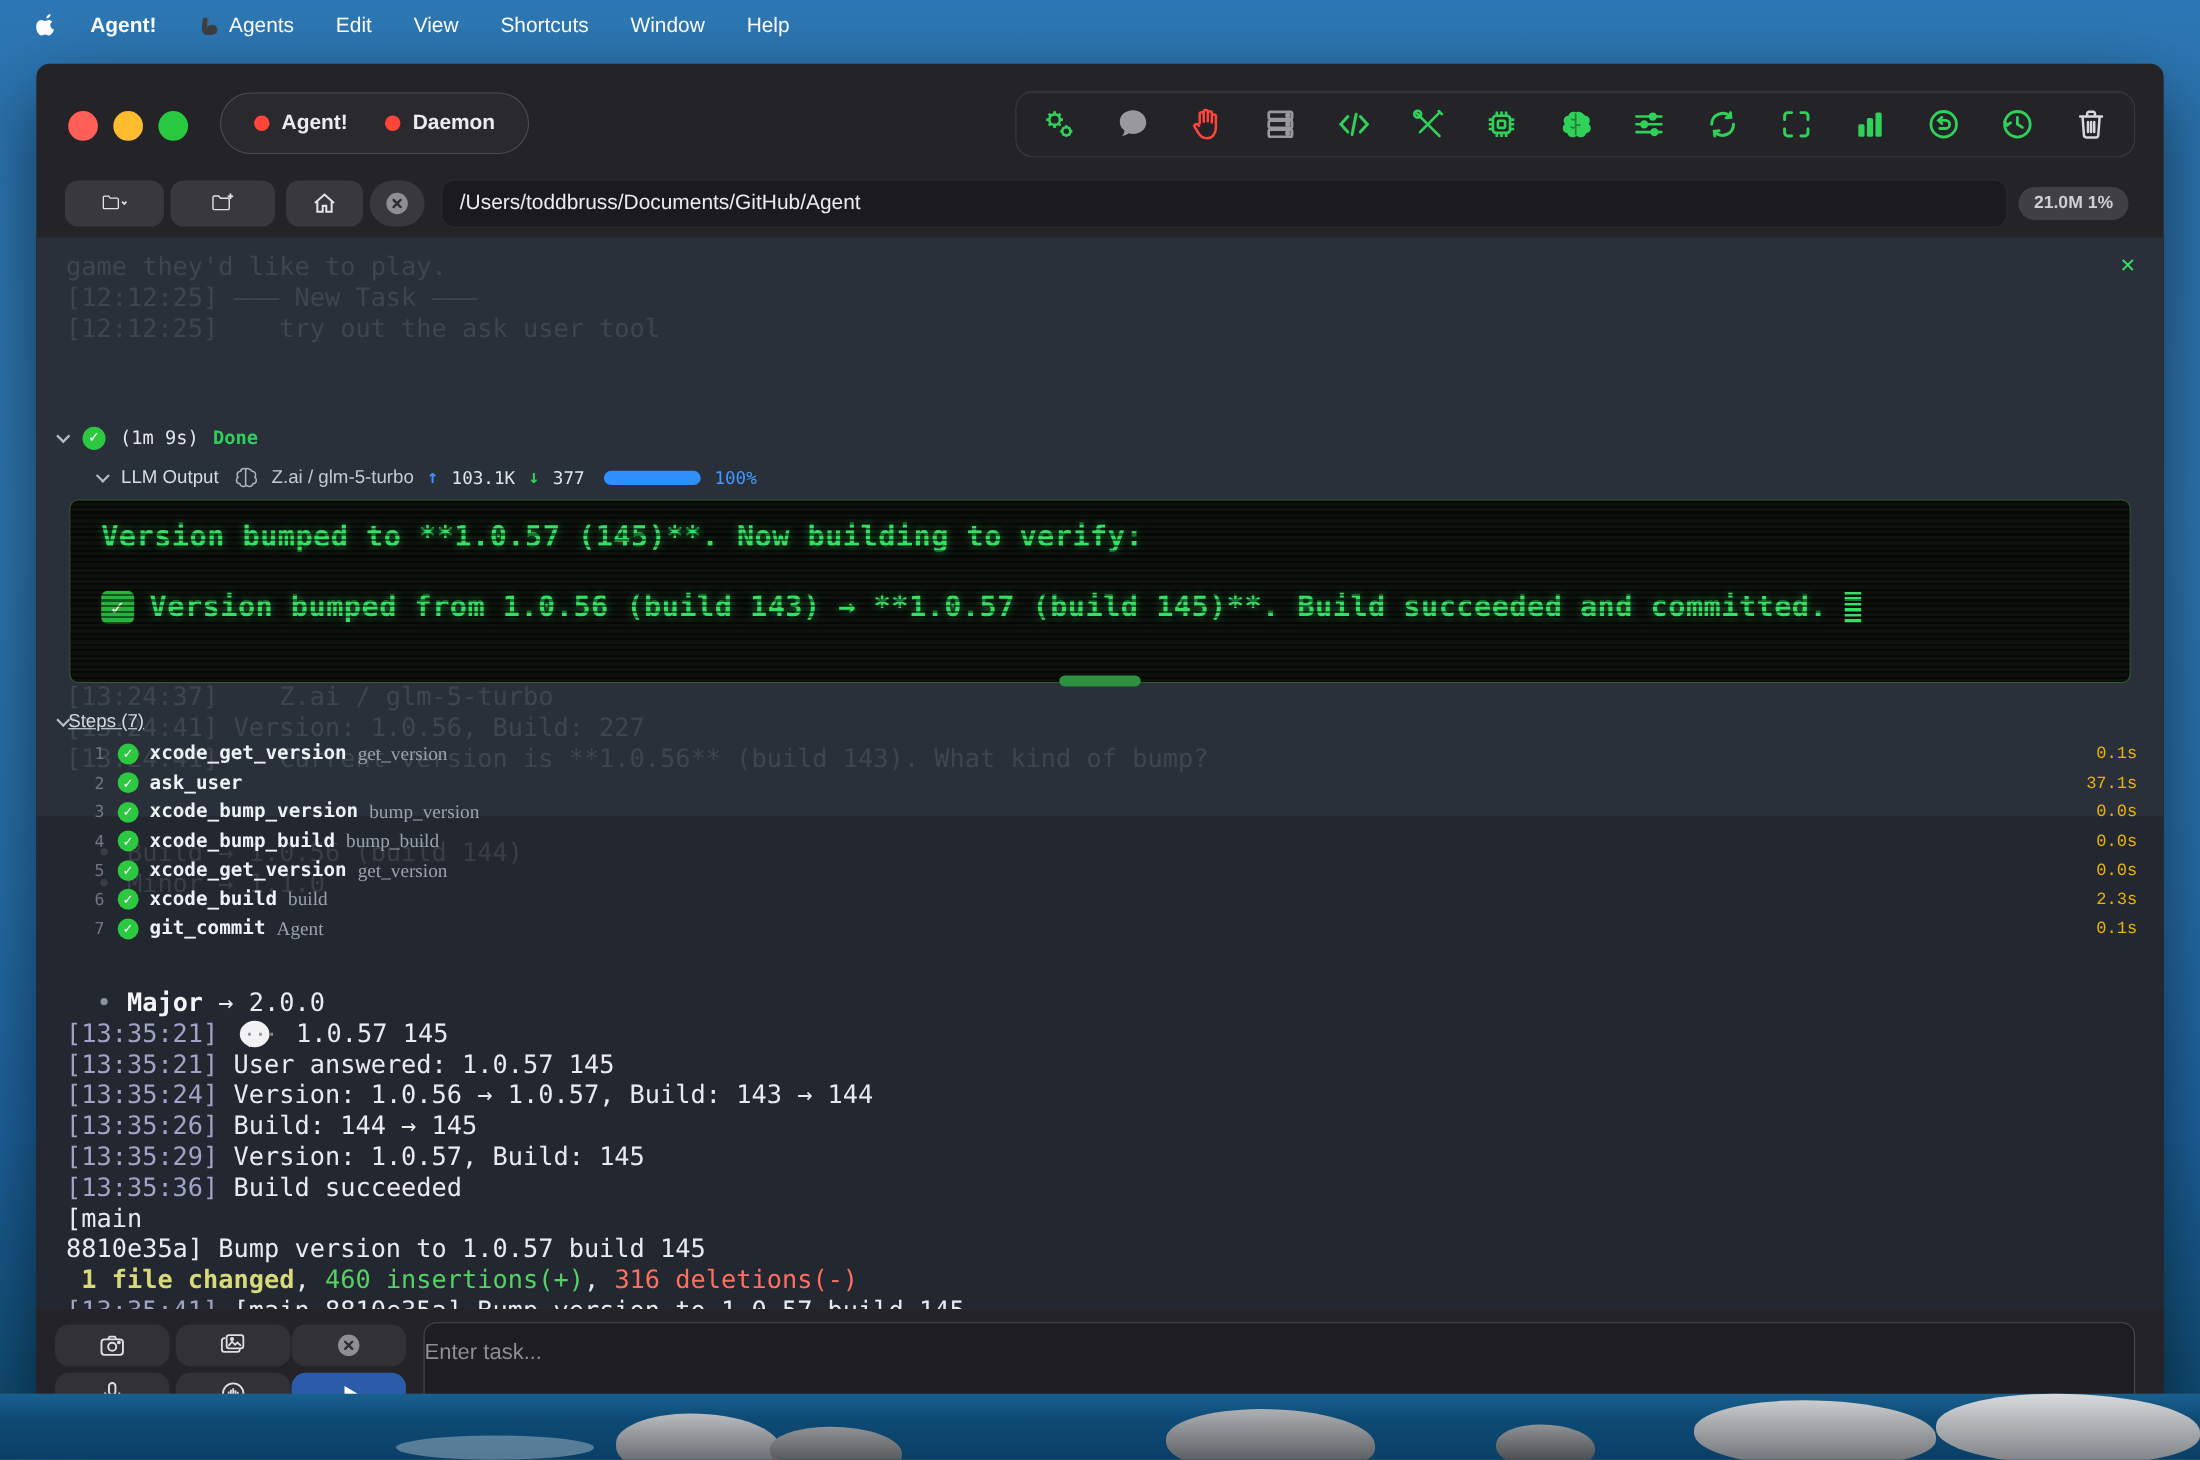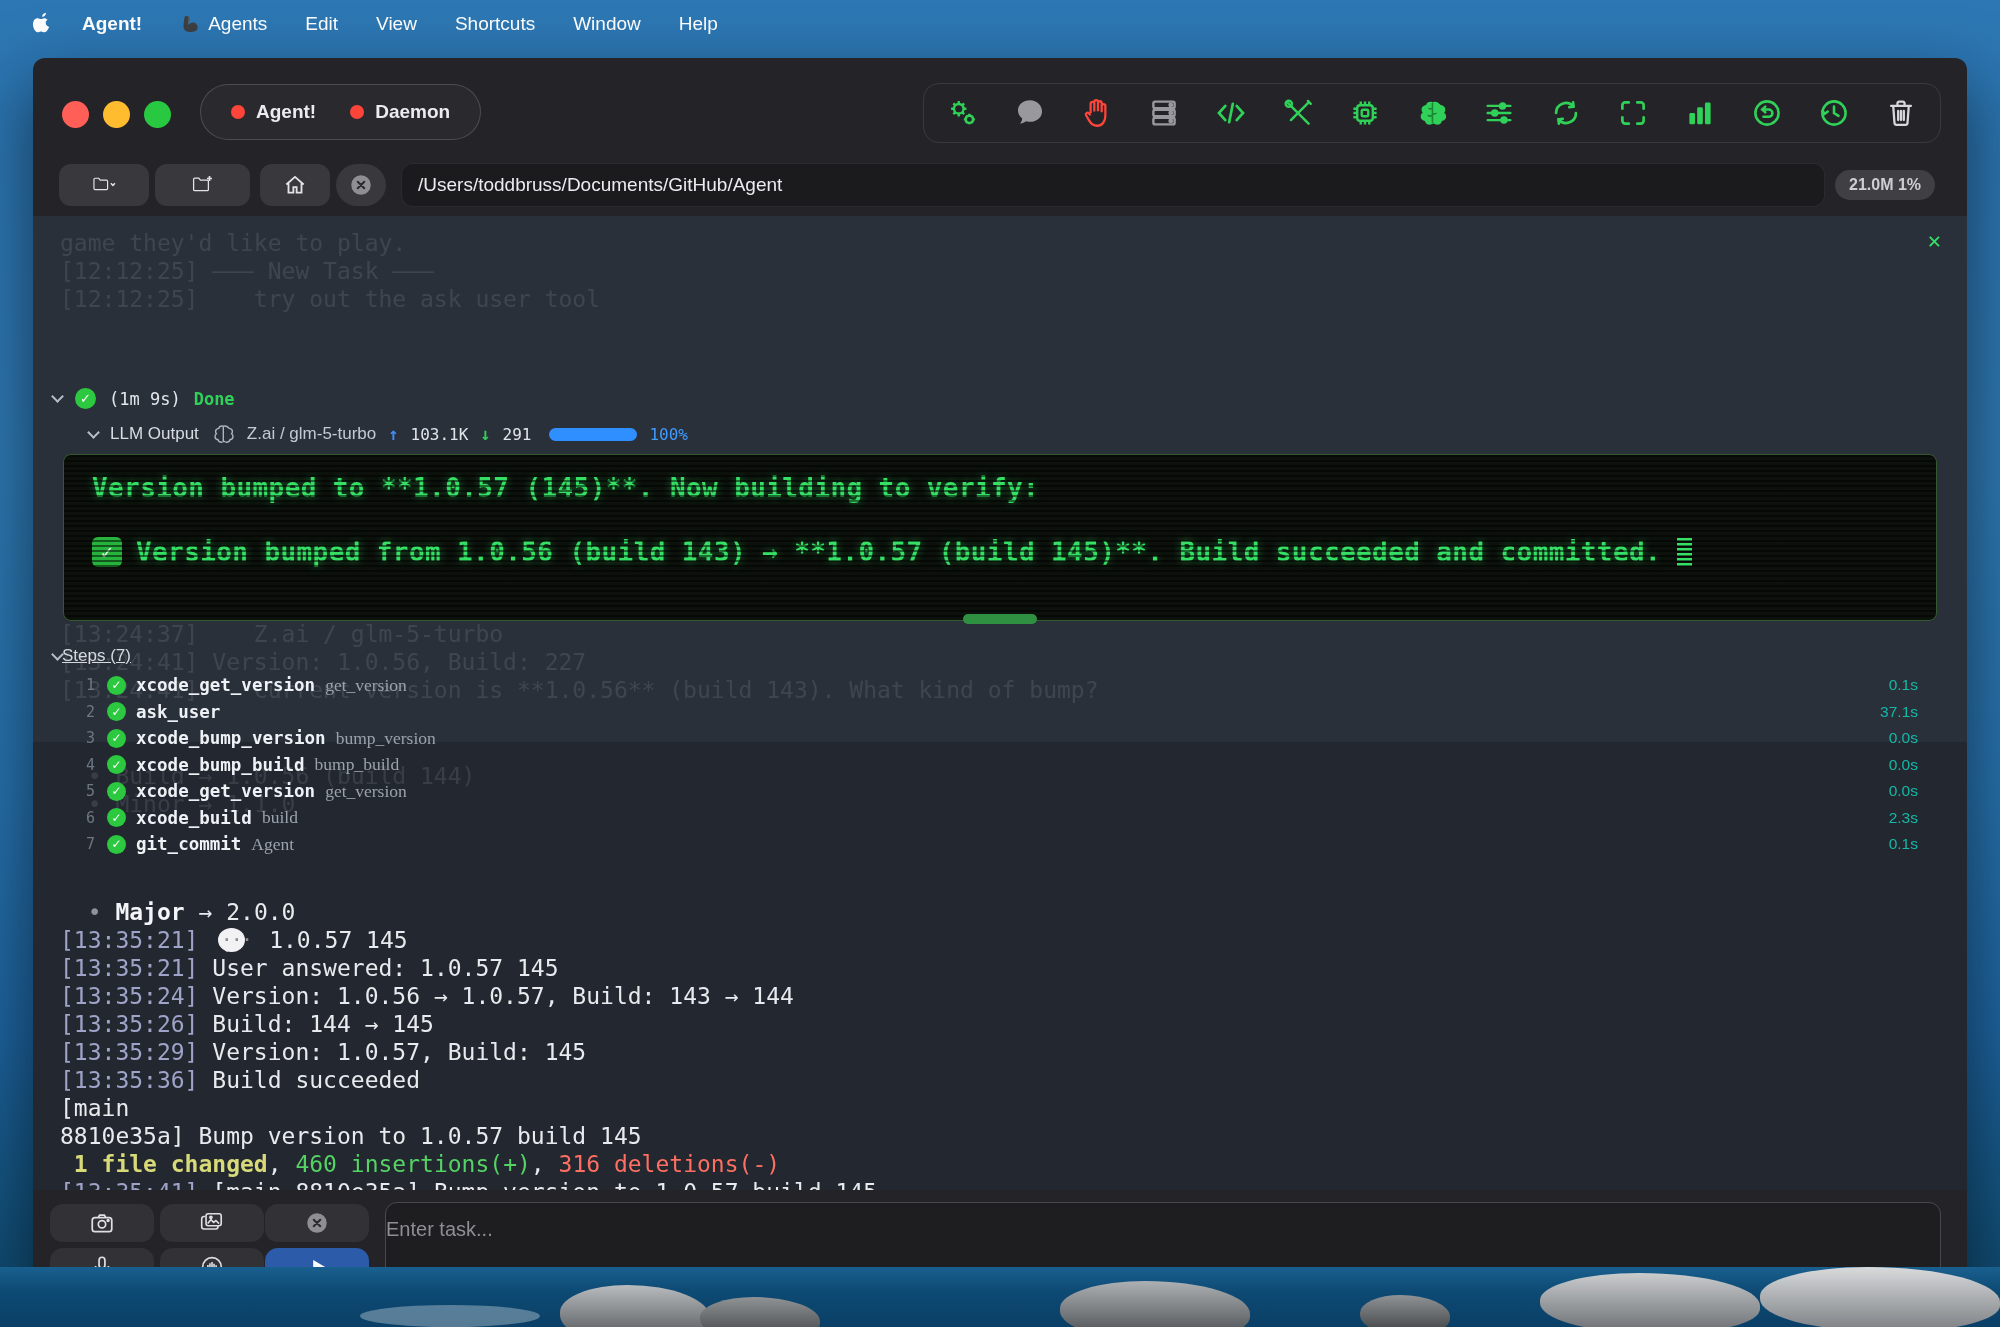--- a/index.html
+++ b/index.html
@@ -108,22 +108,22 @@
   
   .steps-header { position:absolute; left:20px; top:430px; display:flex; align-items:center; gap:0;
     color:#d6dae0; font-size:17px;text-decoration:underline; }
   .steps-list { position:absolute; left:0px; top:456px; width:1934px; }
   .step-row { height:26.5px; display:flex; align-items:center; }
   .step-num { width:62px; text-align:right; color:#6e7783; font-size:15px;
     font-family:"DejaVu Sans Mono", monospace; flex:none; }
   .step-chk { margin:0 10px 0 12px; flex:none; }
   .step-name { font-family:"DejaVu Sans Mono", monospace; font-size:17.5px; font-weight:bold; color:#eef1f5; }
   .step-sub { font-family:Liberation Serif, serif; font-size:17.5px; color:#99a2ad; margin-left:10px; }
-  .step-dur { margin-left:auto; margin-right:49px; font-family:Liberation Sans, sans-serif;
-    font-size:15.5px; color:#14b8a6; }
+  .step-dur { margin-left:auto; margin-right:24px; font-family:Liberation Mono, monospace;
+    font-size:15.5px; color:#eab308; }
 
   
   .log { position:absolute; left:27px; top:682px; width:1890px;
     font-family:"DejaVu Sans Mono", monospace; font-size:23px; line-height:28px; white-space:pre; }
   .log-line { height:28px; display:flex; align-items:center; }
   .seg-ts { color:#9fa3c7; }
   .seg-t { color:#e8eaee; }
   .seg-b { color:#f3f5f8; font-weight:bold; }
   .seg-dim { color:#8a93a0; }
   .seg-y { color:#d8da79; font-weight:bold; }
@@ -352,21 +352,21 @@
       <span class="chev"></span>
       <span class="llm-label">LLM Output</span>
       <svg width="24" height="24" viewBox="0 0 24 24" fill="none" stroke="#aeb4bd" stroke-width="1.4">
         <path d="M11 4c-2 0-3 1.2-3.2 2.4C6 6.6 4.6 7.8 4.6 9.6c0 .9.3 1.6.8 2.2-.8.6-1.4 1.5-1.4 2.7 0 1.8 1.4 3 3 3.2.3 1.5 1.6 2.6 3.3 2.6 1 0 1.7-.3 2.7-1 1 .7 1.7 1 2.7 1 1.7 0 3-1.1 3.3-2.6 1.6-.2 3-1.4 3-3.2 0-1.2-.6-2.1-1.4-2.7.5-.6.8-1.3.8-2.2 0-1.8-1.4-3-3.2-3.2C17 5.2 16 4 14 4c-.7 0-1.4.3-1.5.6C12.4 4.3 11.7 4 11 4z"></path>
         <path d="M12.3 5v14"></path>
         </svg>
       <span class="llm-provider">Z.ai / glm-5-turbo</span>
       <span class="arrow-up">↑</span>
       <span class="tok">103.1K</span>
       <span class="arrow-dn">↓</span>
-      <span class="tok">291</span>
+      <span class="tok">377</span>
       <span class="pbar"></span>
       <span class="ppct">100%</span>
     </div>
 
     <div class="banner">
       <div class="l1">Version bumped to **1.0.57 (145)**. Now building to verify:</div>
       <div class="l2">
         <span class="chkbox">✓</span>
         <span>Version bumped from 1.0.56 (build 143) → **1.0.57 (build 145)**. Build succeeded and committed.</span>
         <span class="cursor"></span>

